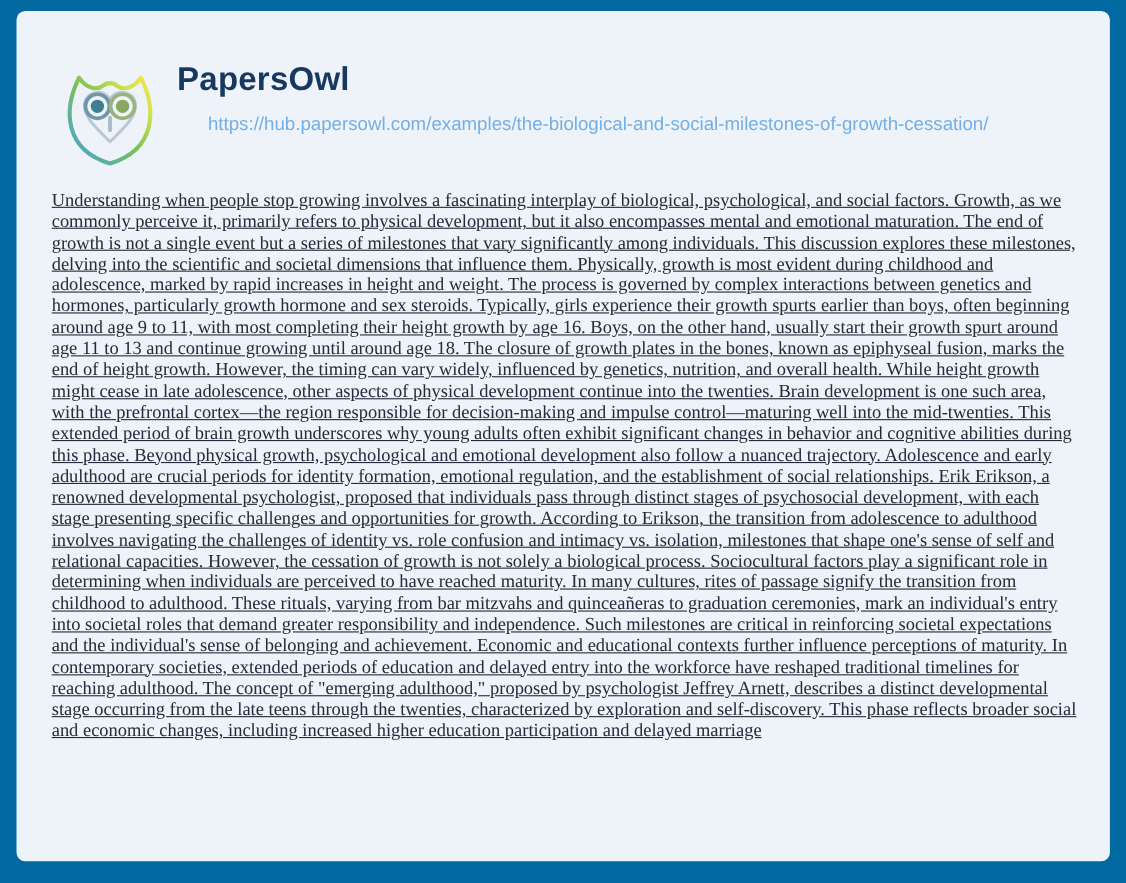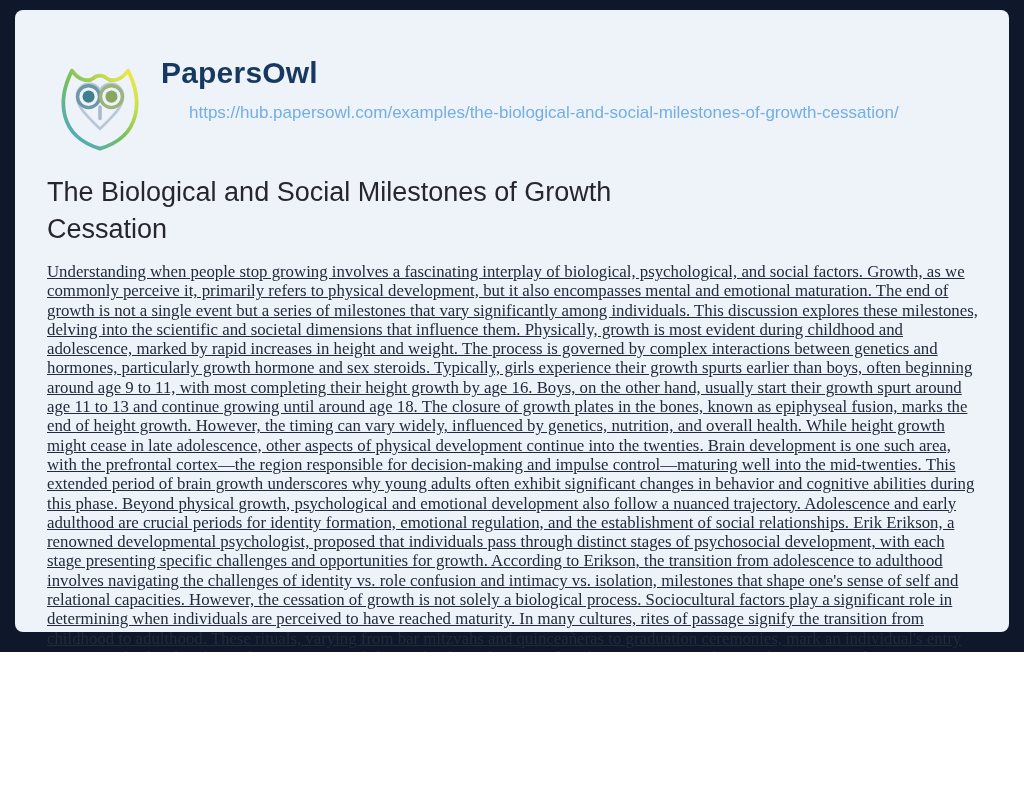--- a/index.html
+++ b/index.html
@@ -2,22 +2,22 @@
 <html><head>
 <meta charset="utf-8">
 <style>
   html, body {
     margin: 0;
     padding: 0;
     font-family: "Liberation Sans", sans-serif;
   }
   .viewport {
     width: 1024px;
-    height: 652px;
-    background: #0f172a;
+    height: 803px;
+    background: #0369a1;
     box-sizing: border-box;
     padding: 10px 15px 20px 15px;
     overflow: hidden;
   }
   .card {
     width: 100%;
     height: 100%;
     box-sizing: border-box;
     background: #eef3fa;
     border-radius: 8px;
@@ -105,18 +105,17 @@
           <circle cx="61" cy="41" r="5.8" fill="#8aa75f"></circle>
           <path d="M50,51 L50,62" stroke="#a9bac9" stroke-width="3.4" stroke-linecap="round"></path>
         </svg>
       </div>
       <div class="brand-block">
         <h1 class="brand-name">PapersOwl</h1>
         <div class="page-url">https://hub.papersowl.com/examples/the-biological-and-social-milestones-of-growth-cessation/</div>
       </div>
     </div>
 
-    <h2 class="article-title">The Biological and Social Milestones of Growth Cessation</h2>
 
     <p class="article-body">Understanding when people stop growing involves a fascinating interplay of biological, psychological, and social factors. Growth, as we commonly perceive it, primarily refers to physical development, but it also encompasses mental and emotional maturation. The end of growth is not a single event but a series of milestones that vary significantly among individuals. This discussion explores these milestones, delving into the scientific and societal dimensions that influence them. Physically, growth is most evident during childhood and adolescence, marked by rapid increases in height and weight. The process is governed by complex interactions between genetics and hormones, particularly growth hormone and sex steroids. Typically, girls experience their growth spurts earlier than boys, often beginning around age 9 to 11, with most completing their height growth by age 16. Boys, on the other hand, usually start their growth spurt around age 11 to 13 and continue growing until around age 18. The closure of growth plates in the bones, known as epiphyseal fusion, marks the end of height growth. However, the timing can vary widely, influenced by genetics, nutrition, and overall health. While height growth might cease in late adolescence, other aspects of physical development continue into the twenties. Brain development is one such area, with the prefrontal cortex—the region responsible for decision-making and impulse control—maturing well into the mid-twenties. This extended period of brain growth underscores why young adults often exhibit significant changes in behavior and cognitive abilities during this phase. Beyond physical growth, psychological and emotional development also follow a nuanced trajectory. Adolescence and early adulthood are crucial periods for identity formation, emotional regulation, and the establishment of social relationships. Erik Erikson, a renowned developmental psychologist, proposed that individuals pass through distinct stages of psychosocial development, with each stage presenting specific challenges and opportunities for growth. According to Erikson, the transition from adolescence to adulthood involves navigating the challenges of identity vs. role confusion and intimacy vs. isolation, milestones that shape one's sense of self and relational capacities. However, the cessation of growth is not solely a biological process. Sociocultural factors play a significant role in determining when individuals are perceived to have reached maturity. In many cultures, rites of passage signify the transition from childhood to adulthood. These rituals, varying from bar mitzvahs and quinceañeras to graduation ceremonies, mark an individual's entry into societal roles that demand greater responsibility and independence. Such milestones are critical in reinforcing societal expectations and the individual's sense of belonging and achievement. Economic and educational contexts further influence perceptions of maturity. In contemporary societies, extended periods of education and delayed entry into the workforce have reshaped traditional timelines for reaching adulthood. The concept of "emerging adulthood," proposed by psychologist Jeffrey Arnett, describes a distinct developmental stage occurring from the late teens through the twenties, characterized by exploration and self-discovery. This phase reflects broader social and economic changes, including increased higher education participation and delayed marriage</p>
 
   </div>
 </div>
 
 </body></html>

